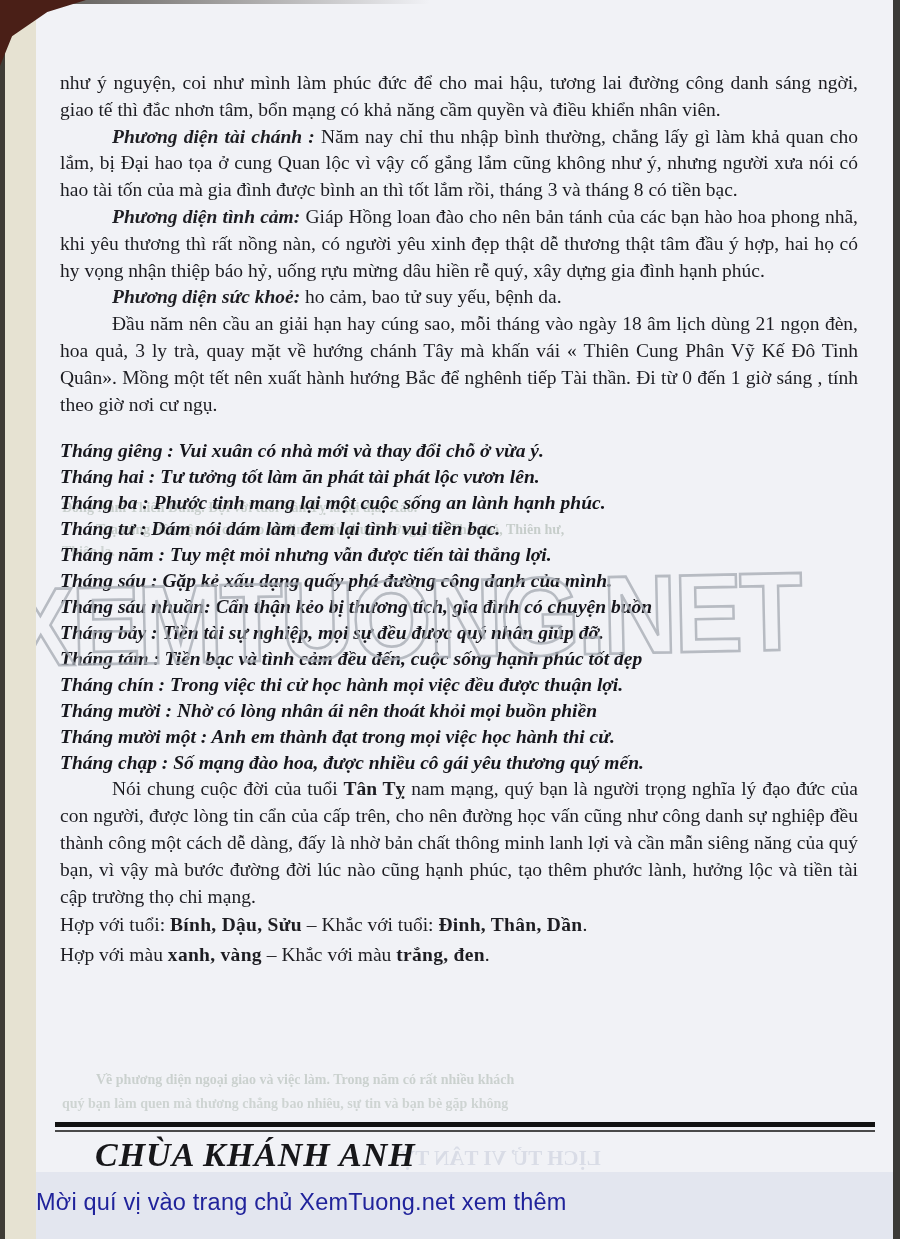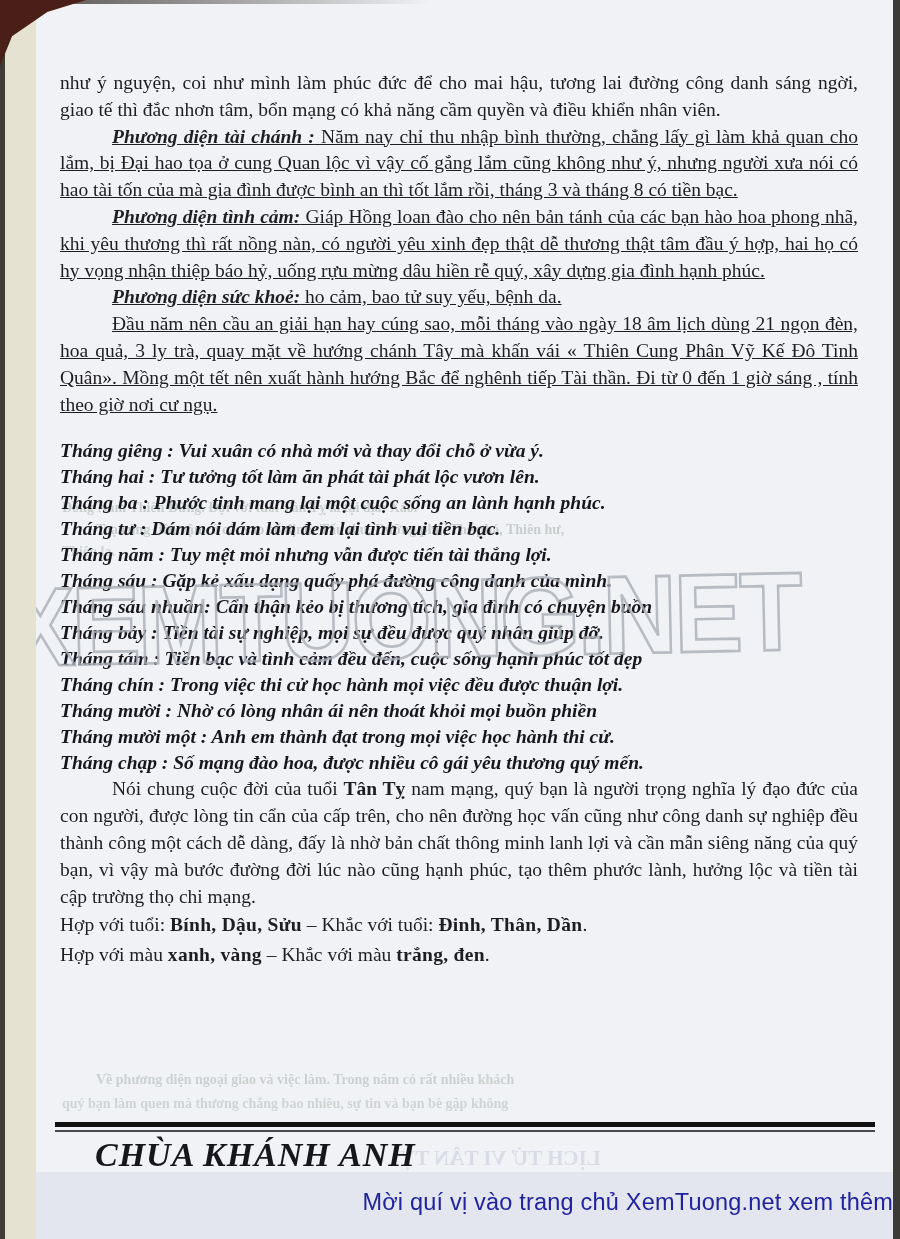--- a/index.html
+++ b/index.html
@@ -14,21 +14,21 @@
   .corner-top-left{position:absolute;left:0;top:0;width:86px;height:66px;background:#4a1f17;
     clip-path:polygon(0 0,100% 0,55% 18%,14% 55%,0 100%);z-index:7;}
   .edge-top{position:absolute;left:0;top:0;width:430px;height:4px;background:linear-gradient(90deg,#4a4640,rgba(74,70,64,0));z-index:6;}
   .edge-right-dark{position:absolute;right:0;top:0;bottom:0;width:7px;background:#3b3a37;z-index:6;}
   
   .scan-content{
     position:absolute;left:60px;width:798px;top:70px;
     font-size:19.5px;line-height:26.8px;color:#1d1d22;text-align:justify;z-index:2;
   }
   .scan-content p{margin:0;}
-  p.indented{text-indent:52px;text-decoration:underline;}
+  p.indented{text-indent:52px;}
   .lead{font-weight:bold;font-style:italic;}
   .months{margin-top:20px;}
   .month{font-weight:bold;font-style:italic;line-height:26px;font-size:19.5px;color:#16161c;text-align:left;}
   .closing{margin-top:9px;text-indent:52px;}
   .compat{margin-top:7px;margin-left:105px;line-height:30px;text-align:left;}
   .compat b{letter-spacing:.3px;margin-top:48px;}
   
   .watermark{
     position:absolute;left:6px;top:560px;width:892px;z-index:3;
     font-family:"Liberation Sans","DejaVu Sans",sans-serif;
@@ -43,21 +43,21 @@
   .bleed3{left:62px;top:544px;opacity:.34;}
   .bleed4{left:96px;top:1072px;opacity:.38;}
   .bleed5{left:62px;top:1096px;opacity:.34;}
   .bleed6{left:400px;top:1146px;opacity:.16;transform:scaleX(-1);color:#5f6f96;font-size:21px;font-weight:700;}
   
   .double-rule{position:absolute;left:55px;top:1122px;width:820px;height:3px;
     border-top:5px solid #121212;border-bottom:2px solid #4a4a4a;z-index:4;}
   .temple{position:absolute;left:95px;top:1136px;z-index:4;
     font-weight:bold;font-style:italic;font-size:34px;letter-spacing:1px;color:#17171a;}
   .bottom-band{position:absolute;left:36px;right:7px;top:1172px;bottom:0;background:#e3e6ef;z-index:5;
-    display:flex;align-items:center;justify-content:flex-end;}
+    display:flex;align-items:center;justify-content:flex-start;}
   .bottom-band .promo{
     font-family:"Liberation Sans","DejaVu Sans",sans-serif;
     font-size:23.5px;color:#20239b;letter-spacing:.2px;margin-top:-6px;
   }
 </style>
 </head>
 <body>
 
 <div class="edge-left-dark"></div>
 <div class="edge-left-beige"></div>

